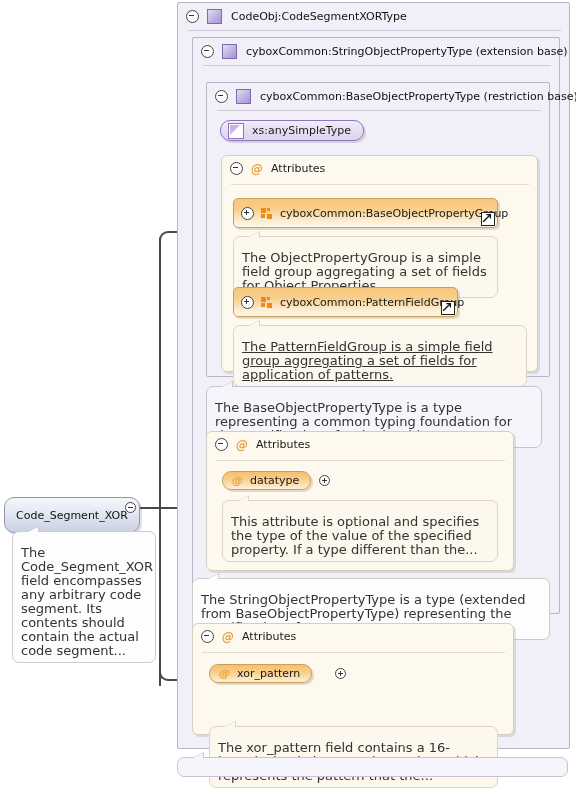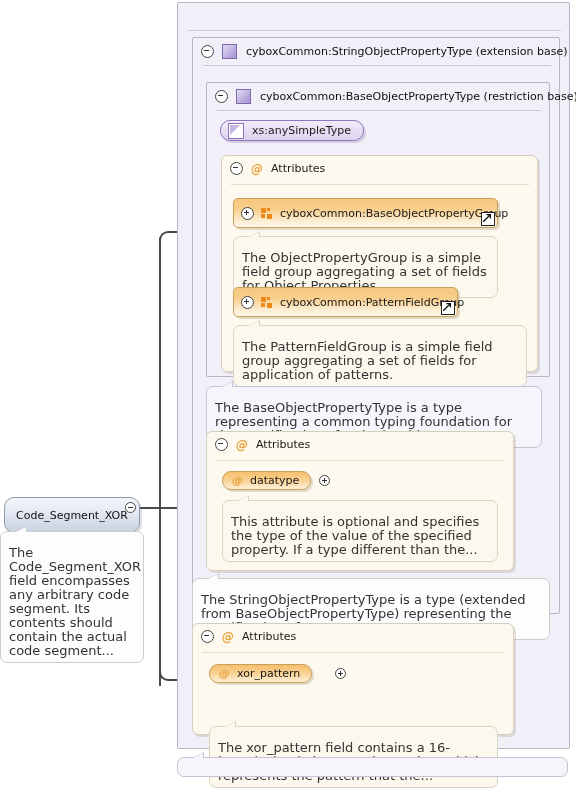--- a/index.html
+++ b/index.html
@@ -289,27 +289,32 @@
               border-left:2px solid #4a4a4a; border-bottom:2px solid #4a4a4a;
               border-bottom-left-radius:9px;"></div>
 </div>
 
 
 <div class="el-pill abs" style="left:4px; top:497px;">
   <span class="lbl">Code_Segment_XOR</span>
 </div>
 <div class="circ abs" style="left:125px; top:502px;"></div>
 
-<div class="doc plain abs" style="left:0; top:531px; width:144px;">
+<div class="doc plain abs" style="left:12px; top:531px; width:144px;">
   <span class="notch"></span>
   <span>The Code_Segment_XOR field encompasses any arbitrary code segment. Its contents should contain the actual code segment...</span>
 </div>
 
 
 <div class="ct abs" style="left:177px; top:2px; width:393px; height:747px;">
+  <div class="ct-head">
+    <span class="circ"></span>
+    <span class="sq-type" style="margin-left:8px;"></span>
+    <span class="ct-title" style="margin-left:9px;">CodeObj:CodeSegmentXORType</span>
+  </div>
   <div class="ct-rule" style="left:10px; top:27px; width:373px;"></div>
 </div>
 
 
 <div class="ct abs" style="left:192px; top:37px; width:368px; height:577px;">
   <div class="ct-head">
     <span class="circ"></span>
     <span class="sq-type" style="margin-left:8px;"></span>
     <span class="ct-title" style="margin-left:9px;">cyboxCommon:StringObjectPropertyType (extension base)</span>
   </div>
@@ -372,21 +377,21 @@
       <i></i>
       <i></i>
     </span>
   <span class="grp-label">cyboxCommon:PatternFieldGroup</span>
   <span class="grp-ref">
     <svg width="10" height="10" viewBox="0 0 10 10">
         <path d="M1.2 8.8 L8 2 M4.4 1.6 L8.4 1.6 L8.4 5.6" stroke="#111" stroke-width="1.3" fill="none"></path>
       </svg>
   </span>
 </div>
-<div class="doc cream abs" style="left:233px; top:325px; width:294px;">
+<div class="doc cream abs" style="left:233px; top:325px; width:294px;text-decoration:underline;">
   <span class="notch"></span>
   <span>The PatternFieldGroup is a simple field group aggregating a set of fields for application of patterns.</span>
 </div>
 
 
 <div class="doc lav abs" style="left:206px; top:386px; width:336px;">
   <span class="notch"></span>
   <span>The BaseObjectPropertyType is a type representing a common typing foundation for the specification of a single Object...</span>
 </div>
 

